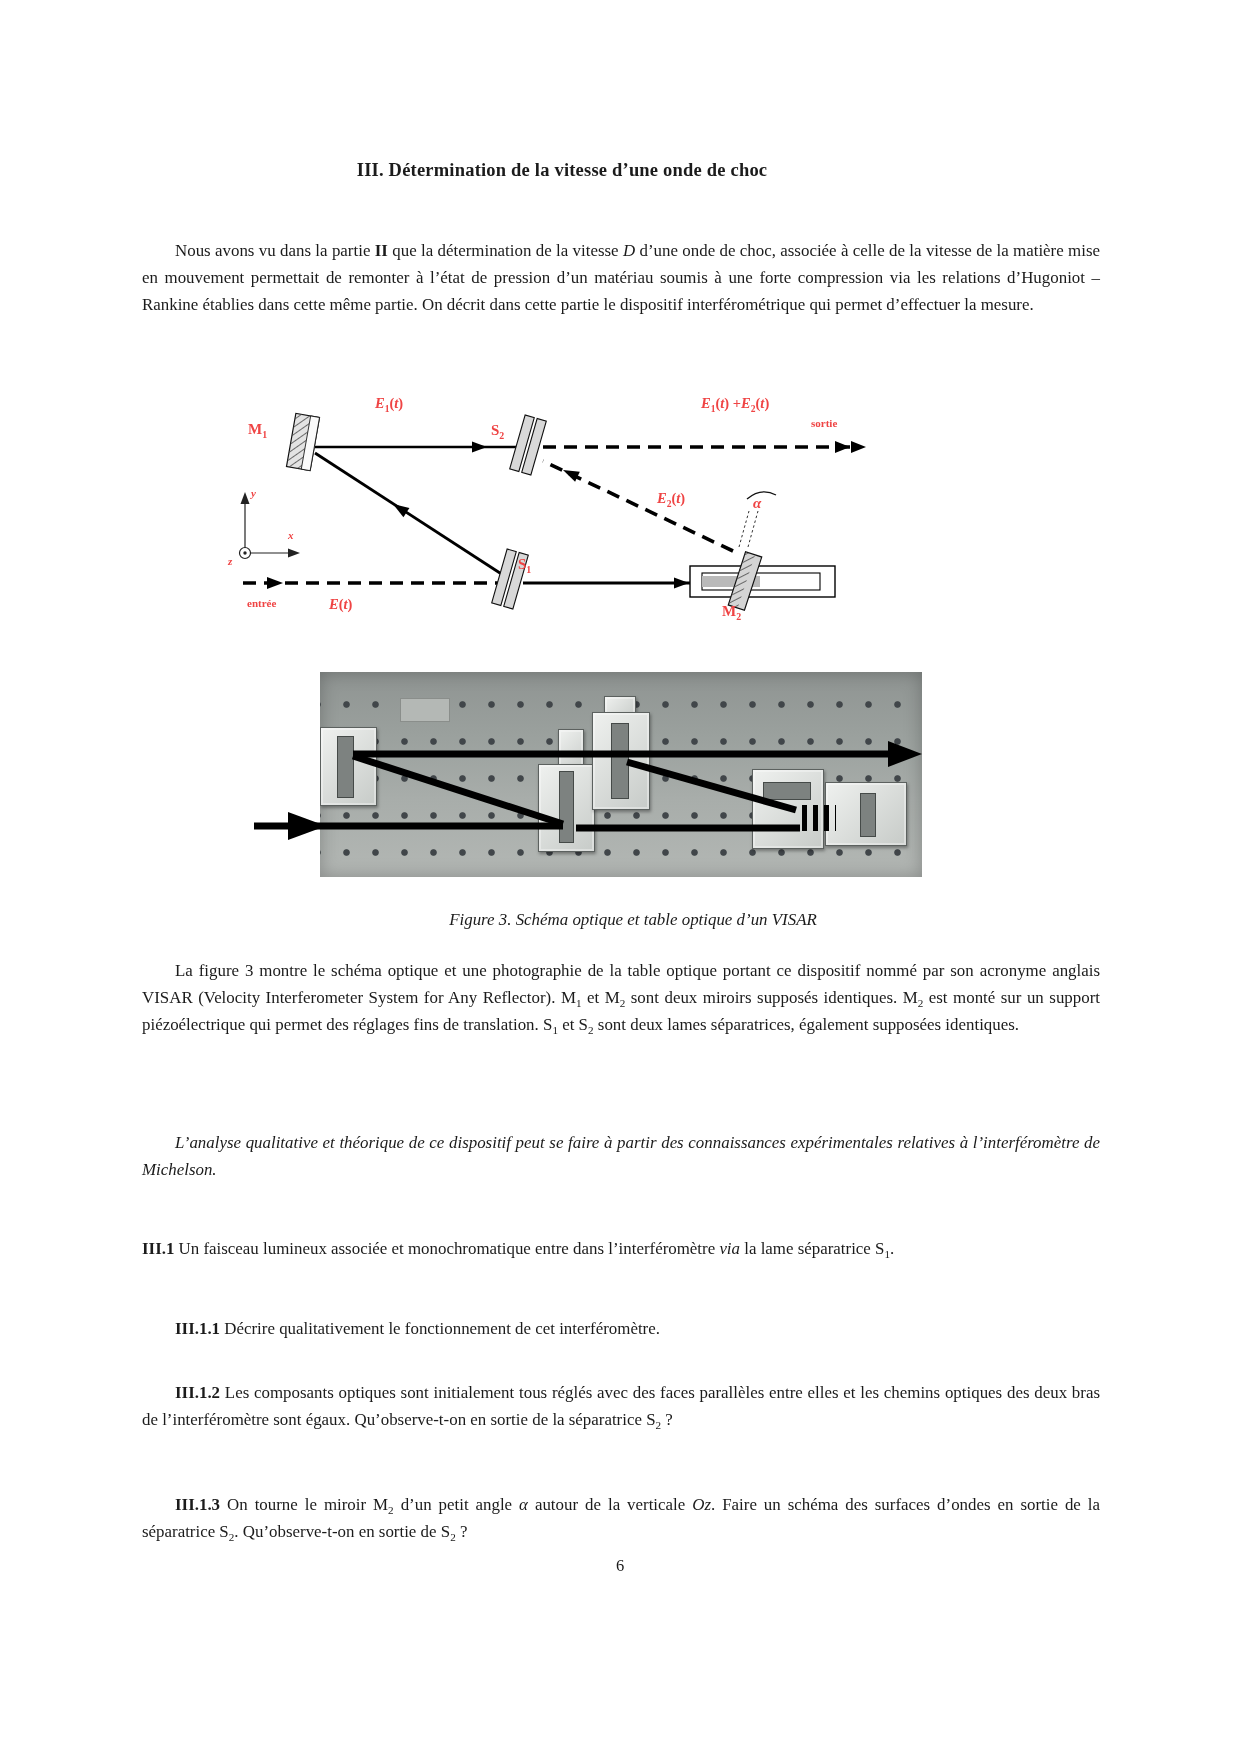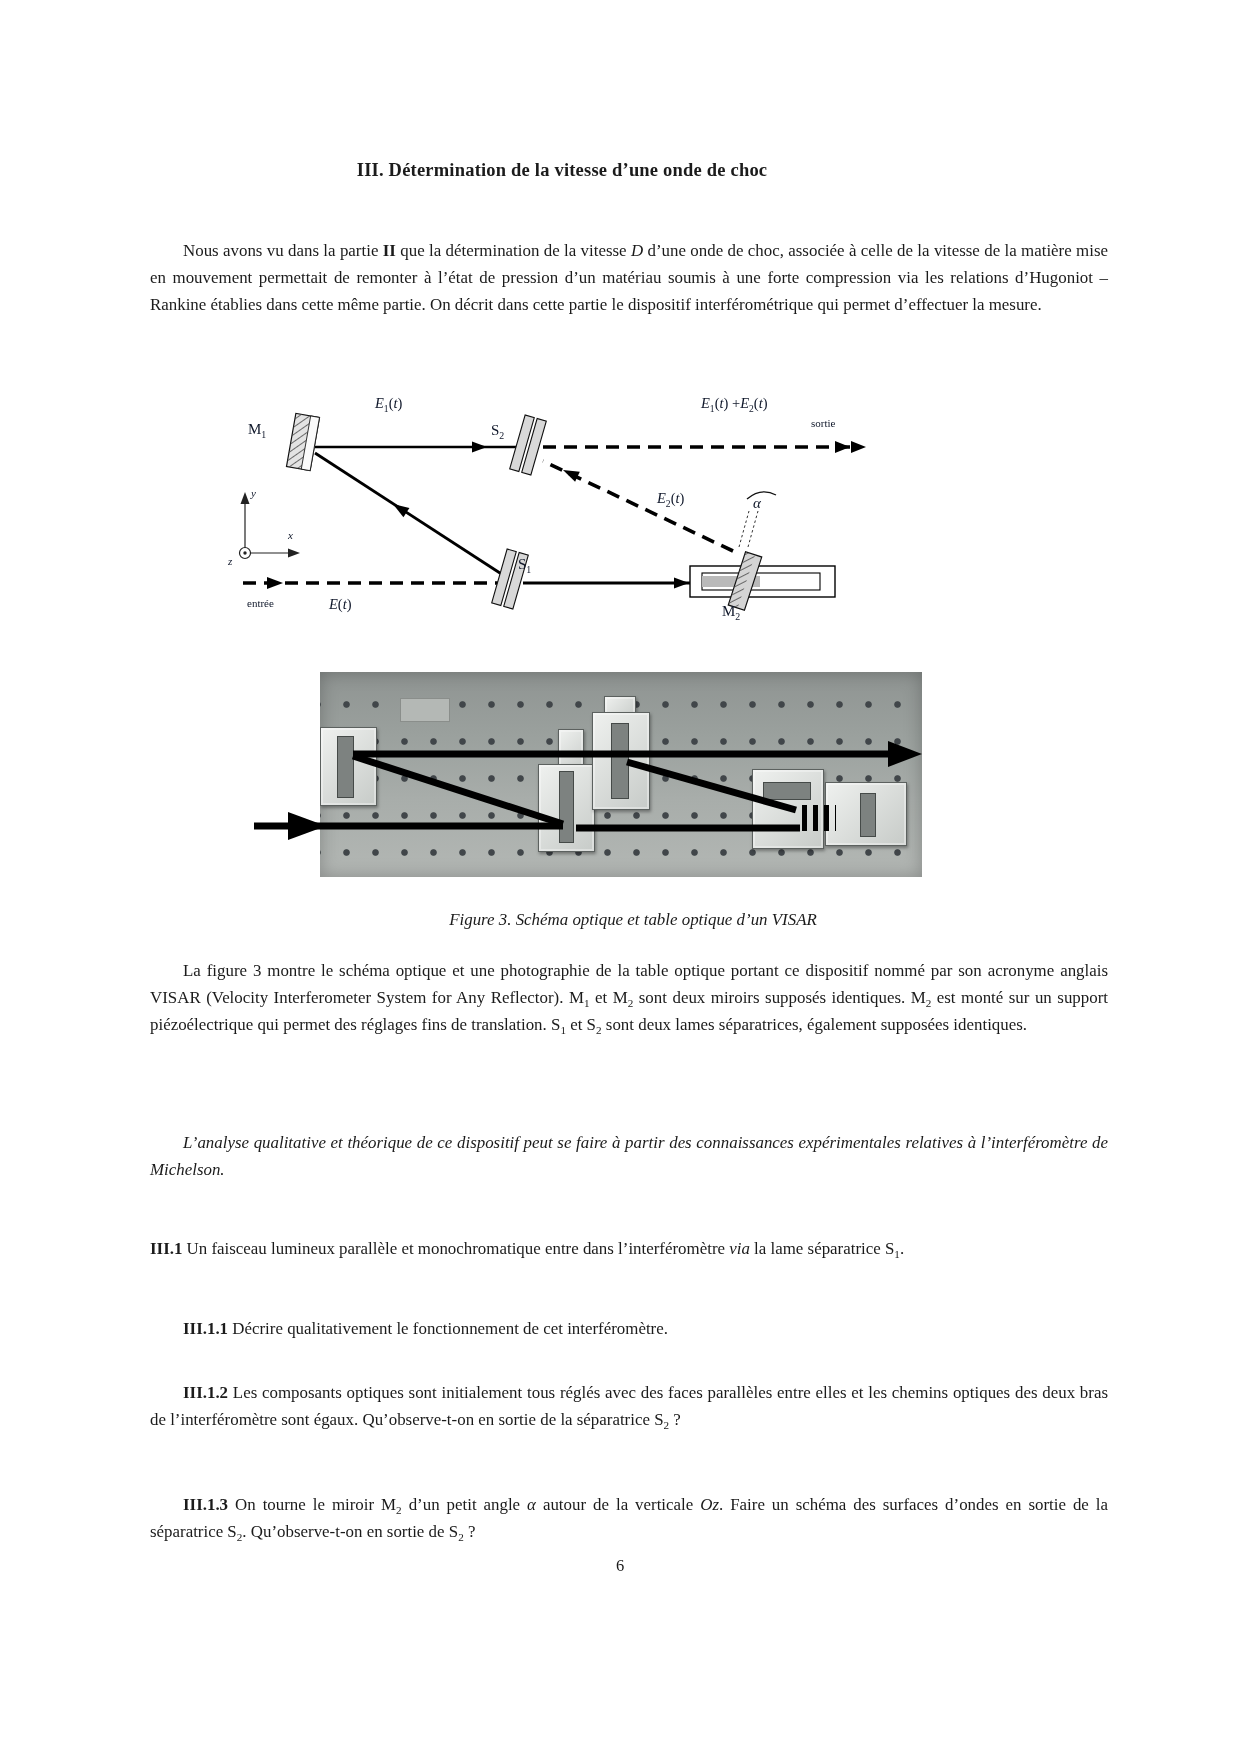--- a/index.html
+++ b/index.html
@@ -10,34 +10,34 @@
   }
   .b{font-weight:bold;}
   .i{font-style:italic;}
   sub{font-size:66%;line-height:0;}
   .title{
     position:absolute;top:148px;left:0;width:1124px;text-align:center;
     font-size:18.5px;font-weight:bold;letter-spacing:.2px;
   }
   .para{
     position:absolute;left:142px;width:958px;
-    font-size:16.9px;line-height:27px;text-align:justify;margin-left:8px;
+    font-size:16.9px;line-height:27px;text-align:justify;
   }
   .indent{text-indent:33px;}
   .caption{
     position:absolute;left:154px;width:958px;text-align:center;
     font-style:italic;font-size:16.9px;
   }
   .pagenum{position:absolute;top:1556px;left:0;width:1240px;text-align:center;font-size:16.5px;}
 
   
   .schematic{position:absolute;left:225px;top:395px;width:700px;height:240px;}
   .schematic svg{position:absolute;left:0;top:0;}
   .slabel{
-    position:absolute;font-size:15px;color:#0f172a;white-space:nowrap;line-height:1.15;
+    position:absolute;font-size:15px;color:#ef4444;white-space:nowrap;line-height:1.15;font-weight:bold;
   }
   .slabel.small{font-size:11px;}
   .mathlabel{font-size:14.5px;}
 
   
   .photo{
     position:absolute;left:320px;top:672px;width:602px;height:205px;overflow:hidden;
     background:
       radial-gradient(circle, #41464a 2.8px, rgba(0,0,0,0) 3.8px),
       linear-gradient(180deg,#8f9492 0%,#9aa09d 30%,#a8adaa 62%,#b3b7b4 100%);
@@ -187,21 +187,21 @@
   <line x1="397" y1="90" x2="566" y2="138" stroke="#000" stroke-width="7"></line>
   <line x1="572" y1="146" x2="606" y2="146" stroke="#000" stroke-width="26" stroke-dasharray="5 6"></line>
 </svg>
 
 <p class="caption" style="top:893px;">Figure 3. Schéma optique et table optique d’un VISAR</p>
 
 <p class="para indent" style="top:940px;"><span>La figure 3 montre le schéma optique et une photographie de la table optique portant ce dispositif nommé par son acronyme anglais VISAR (Velocity Interferometer System for Any Reflector). M</span><sub>1</sub><span> et M</span><sub>2</sub><span> sont deux miroirs supposés identiques. M</span><sub>2</sub><span> est monté sur un support piézoélectrique qui permet des réglages fins de translation. S</span><sub>1</sub><span> et S</span><sub>2</sub><span> sont deux lames séparatrices, également supposées identiques.</span></p>
 
 <p class="para indent" style="top:1112px;font-style:italic;"><span>L’analyse qualitative et théorique de ce dispositif peut se faire à partir des connaissances expérimentales relatives à l’interféromètre de Michelson.</span></p>
 
-<p class="para" style="top:1218px;"><span class="b">III.1</span><span><span> Un faisceau lumineux parallèle et monochromatique entre dans l’interféromètre </span><span class="i">via</span><span> la lame séparatrice S</span><sub>1</sub><span>.</span></span></p>
+<p class="para" style="top:1218px;"><span class="b">III.1</span><span><span> Un faisceau lumineux associée et monochromatique entre dans l’interféromètre </span><span class="i">via</span><span> la lame séparatrice S</span><sub>1</sub><span>.</span></span></p>
 
 <p class="para indent" style="top:1298px;"><span class="b">III.1.1</span><span><span> Décrire qualitativement le fonctionnement de cet interféromètre.</span></span></p>
 
 <p class="para indent" style="top:1362px;"><span class="b">III.1.2</span><span><span> Les composants optiques sont initialement tous réglés avec des faces parallèles entre elles et les chemins optiques des deux bras de l’interféromètre sont égaux. Qu’observe-t-on en sortie de la séparatrice S</span><sub>2</sub><span> ?</span></span></p>
 
 <p class="para indent" style="top:1474px;"><span class="b">III.1.3</span><span><span> On tourne le miroir M</span><sub>2</sub><span> d’un petit angle </span><span class="i">α</span><span> autour de la verticale </span><span class="i">Oz</span><span>. Faire un schéma des surfaces d’ondes en sortie de la séparatrice S</span><sub>2</sub><span>. Qu’observe-t-on en sortie de S</span><sub>2</sub><span> ?</span></span></p>
 
 <div class="pagenum">6</div>
 
 </body></html>

